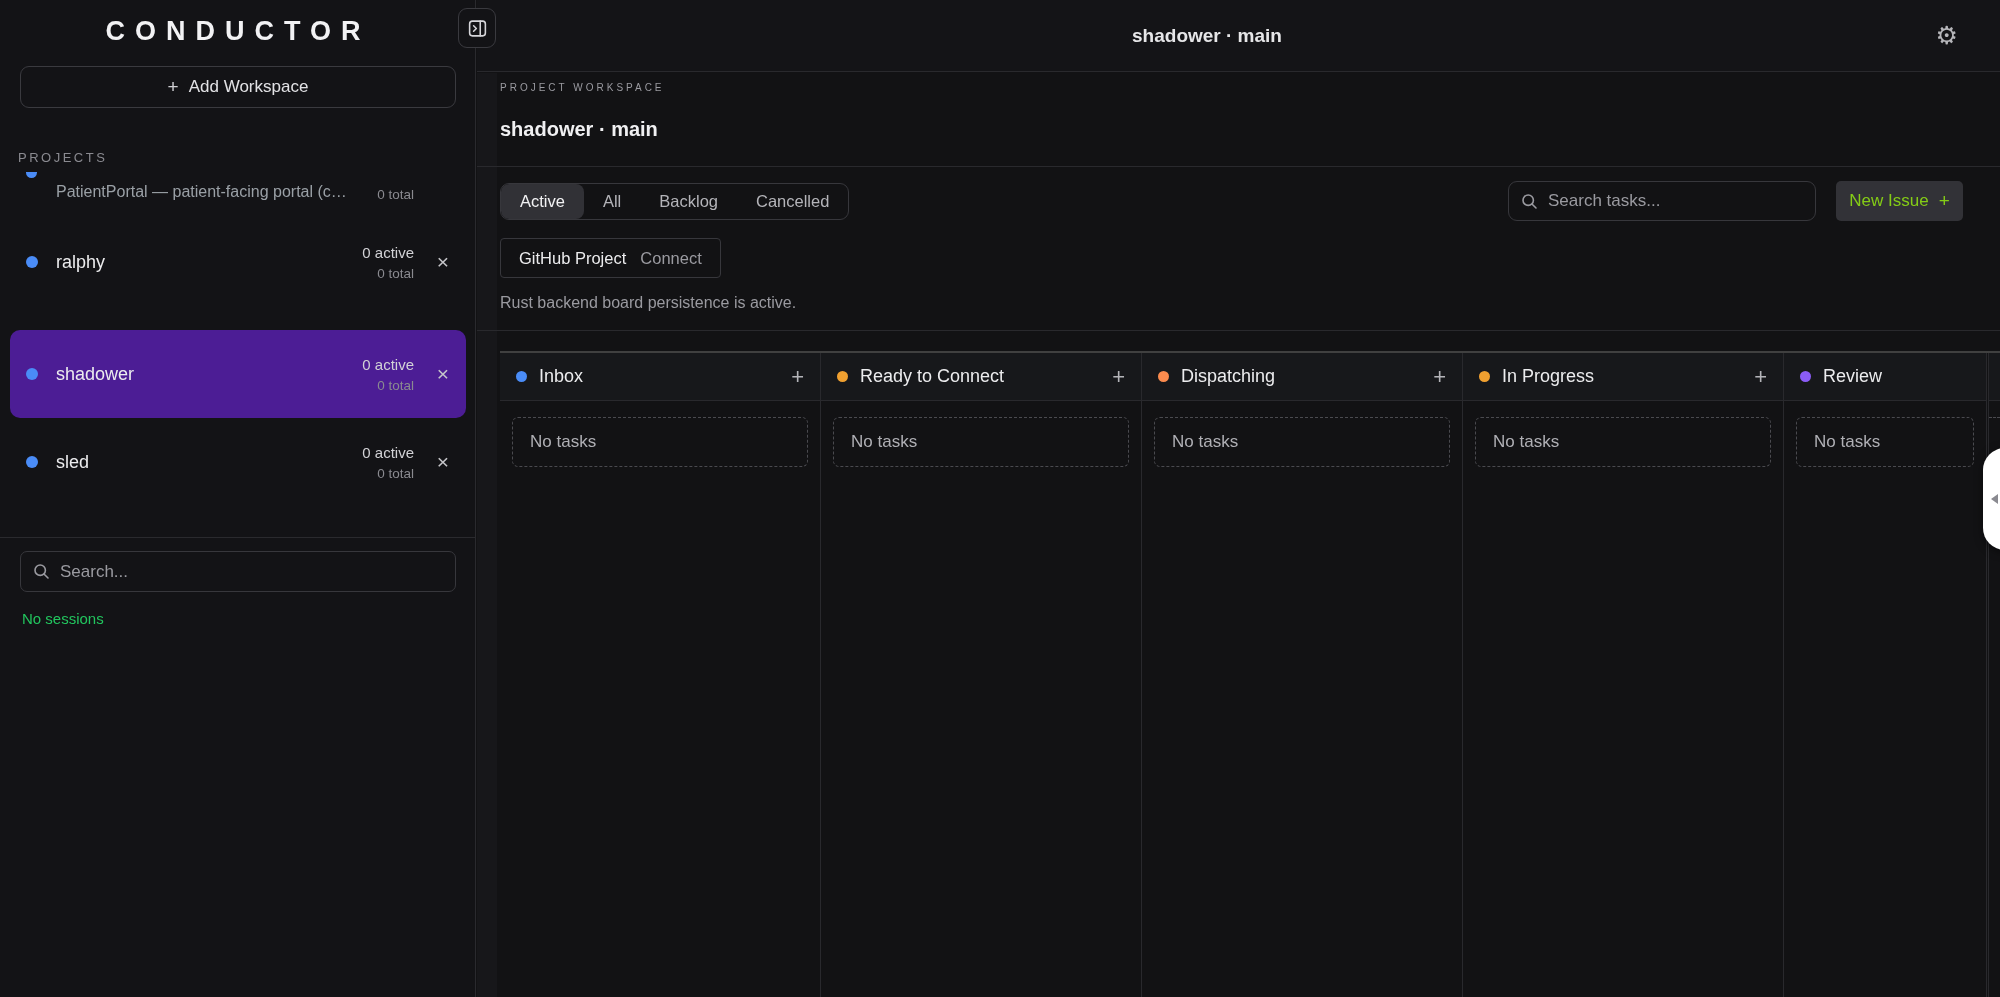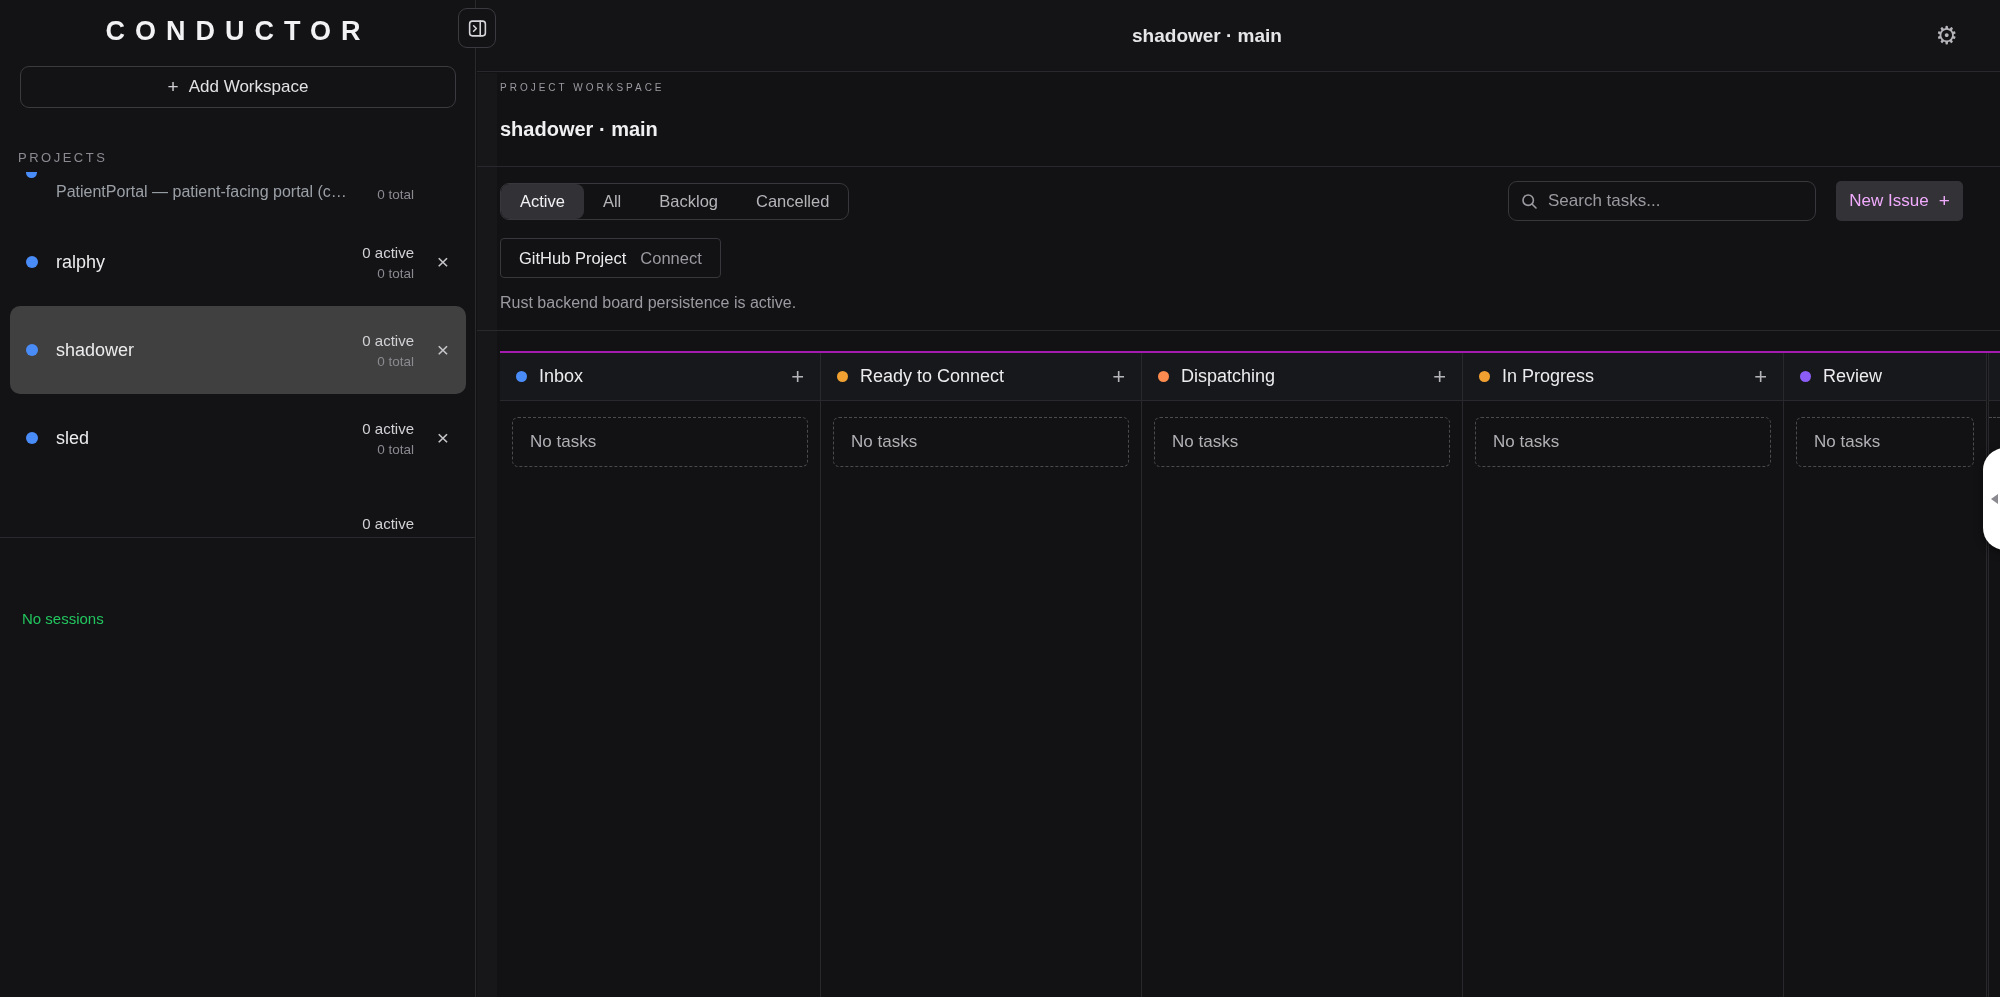--- a/index.html
+++ b/index.html
@@ -16,21 +16,21 @@
             border:1px solid #3a3a3f; border-radius:9px; background:transparent;
             display:flex; align-items:center; justify-content:center; gap:10px;
             color:#e2e2e5; font-size:17px; cursor:pointer; }
   .add-ws .plus { font-size:19px; font-weight:300; color:#cfcfd3; }
   .projects-label { position:absolute; left:18px; top:150px; font-size:13px;
                     letter-spacing:2.5px; color:#8a8a90; }
   .project-list { position:absolute; left:0; top:166px; width:476px; height:370px; overflow:hidden; }
   .project-row { position:relative; height:88px; margin:0 10px; display:flex; align-items:center;
                  border-radius:10px; padding:0 8px 0 16px; cursor:pointer; }
   .project-row.partial-top { height:52px; }
-  .project-row.selected { background:#404040; }
+  .project-row.selected { background:#4c1d95;margin-top:24px; }
   .p-dot { width:12px; height:12px; border-radius:50%; background:#4a8cf7; flex:0 0 auto; margin-right:18px; }
   .partial-top .p-dot { position:absolute; left:16px; top:6px; width:11px; height:6px;
                         border-radius:0 0 6px 6px; margin:0; }
   .p-name { flex:1 1 auto; font-size:18px; color:#ececee; white-space:nowrap;
             overflow:hidden; text-overflow:ellipsis; }
   .partial-top .p-name { font-size:16px; color:#9aa0a6; padding-left:30px; }
   .p-stats { display:flex; flex-direction:column; align-items:flex-end; gap:5px; margin-right:14px; }
   .p-active { font-size:15px; color:#d2d2d6; }
   .p-total { font-size:13.5px; color:#8a8a90; }
   .p-close { width:30px; text-align:center; font-size:21px; font-weight:300; color:#c6c6ca; }
@@ -74,36 +74,36 @@
   .tabs { position:absolute; left:500px; top:183px; height:37px;
           border:1px solid #37373c; border-radius:9px; display:flex; align-items:stretch;
           overflow:hidden; background:transparent; }
   .tab { display:flex; align-items:center; padding:0 19px; font-size:16.5px;
          color:#b4b4b9; cursor:pointer; }
   .tab.active { background:#313136; color:#f2f2f4; border-radius:8px; }
   .task-search { position:absolute; left:1508px; top:181px; width:308px; height:40px;
                  border:1px solid #37373c; border-radius:9px; display:flex; align-items:center;
                  padding:0 12px; gap:10px; }
   .new-issue { position:absolute; left:1836px; top:181px; width:127px; height:40px;
-               background:#323237; border:none; border-radius:5px; color:#f0abfc;
+               background:#323237; border:none; border-radius:5px; color:#84cc16;
                font-size:17px; display:flex; align-items:center; justify-content:center; gap:10px;
                cursor:pointer; font-family:"Liberation Sans", sans-serif; }
   .new-issue .plus { font-size:19px; font-weight:300; }
 
   .github-btn { position:absolute; left:500px; top:238px; height:40px;
                 border:1px solid #37373c; border-radius:4px; background:transparent;
                 display:flex; align-items:center; gap:14px; padding:0 18px; cursor:pointer; }
   .gh-name { font-size:16.5px; color:#ececee; }
   .gh-connect { font-size:16.5px; color:#9a9aa0; }
   .status-text { position:absolute; left:500px; top:294px; font-size:16px; color:#9a9aa0; }
   .controls-divider { position:absolute; left:477px; top:330px; width:1523px; height:1px; background:#29292d; }
 
   
   .board { position:absolute; left:500px; top:351px; width:1500px; height:646px;
-           border-top:2px solid #a21caf; display:flex; }
+           border-top:2px solid #404040; display:flex; }
   .col { width:321px; flex:0 0 auto; border-right:1px solid #29292d; display:flex; flex-direction:column; }
   .col:nth-child(5) { width:203px; }
   .col-head { height:48px; background:#17181b; border-bottom:1px solid #29292d;
               display:flex; align-items:center; padding:0 14px 0 16px; }
   .c-dot { width:11px; height:11px; border-radius:50%; margin-right:12px; flex:0 0 auto; }
   .c-name { flex:1 1 auto; font-size:18px; color:#ececee; white-space:nowrap; overflow:hidden; }
   .c-add { font-size:22px; font-weight:300; color:#b4b4b9; cursor:pointer; padding:0 2px; }
   .col-body { padding:16px 12px; }
   .empty-box { height:50px; border:1px dashed #4a4a4f; border-radius:6px;
                display:flex; align-items:center; padding:0 17px;
@@ -177,20 +177,27 @@
     <span class="p-stats">
       <span class="p-active">0 active</span>
       <span class="p-total"></span>
     </span>
     <span class="p-close"></span>
   </div>
       </div>
 
     <div class="sidebar-divider"></div>
 
+    <div class="side-search">
+      <svg width="17" height="17" viewBox="0 0 17 17" fill="none" stroke="#9a9aa0" stroke-width="1.6" stroke-linecap="round">
+        <circle cx="7.2" cy="7.2" r="5.2"></circle>
+          <line x1="11.2" y1="11.2" x2="15" y2="15"></line>
+      </svg>
+      <input type="text" placeholder="Search..." style="">
+    </div>
 
     <div class="no-sessions">No sessions</div>
   </aside>
 
   <button class="panel-toggle">
     <svg width="21" height="21" viewBox="0 0 20 20" fill="none" stroke="#d6d6da" stroke-width="1.5" stroke-linecap="round" stroke-linejoin="round">
       <rect x="2.5" y="3" width="15" height="14" rx="2.6"></rect>
       <line x1="12.6" y1="3" x2="12.6" y2="17"></line>
       <path d="M6.3 7.4 L8.9 10 L6.3 12.6"></path>
     </svg>

